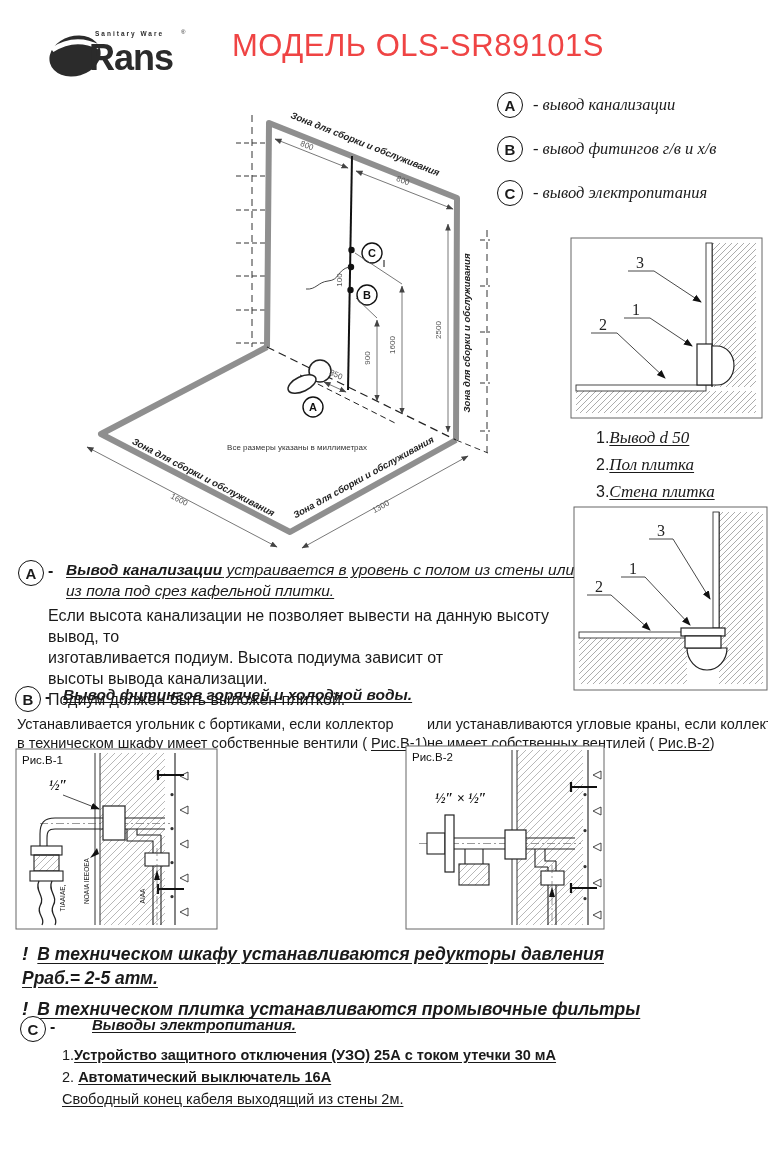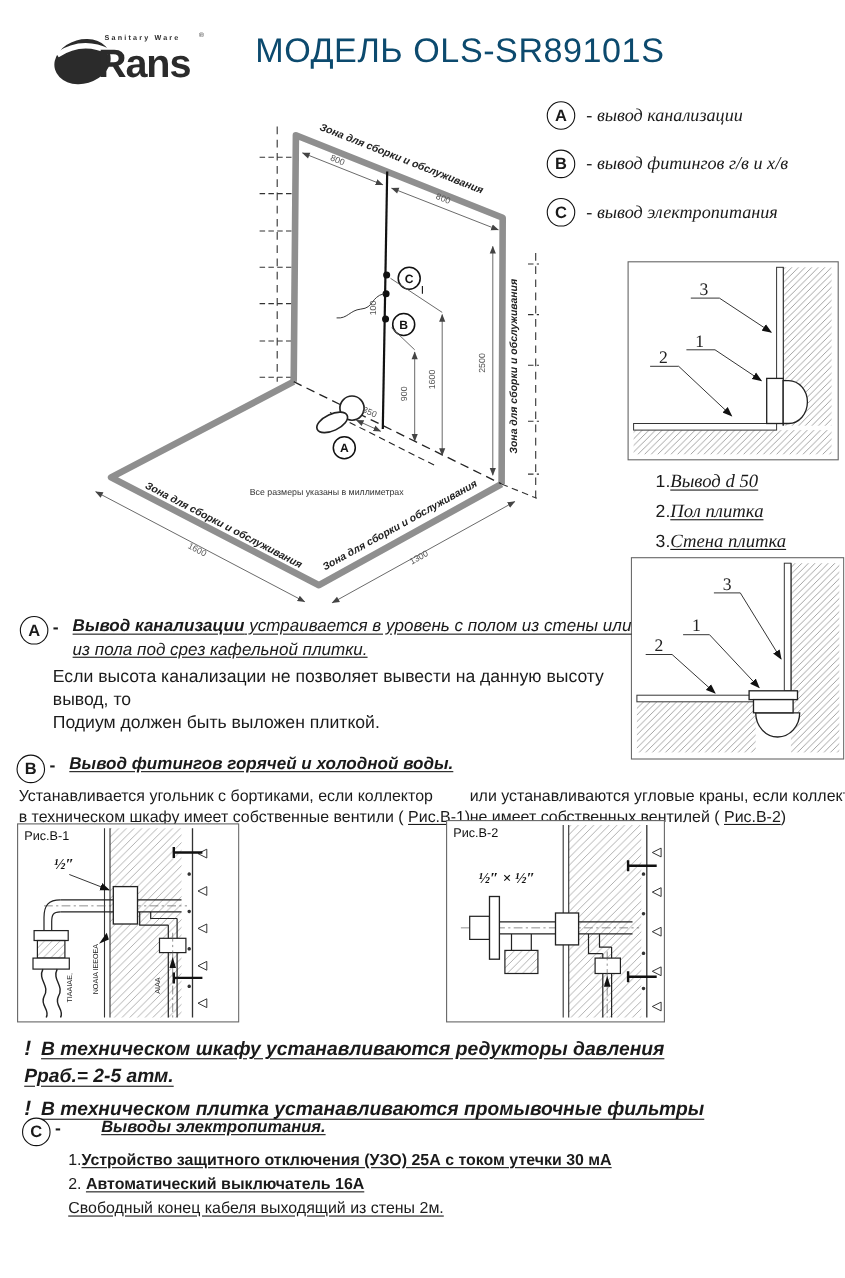--- a/index.html
+++ b/index.html
@@ -2,21 +2,21 @@
 <html><head>
 <meta charset="utf-8">
 <style>
   html,body{margin:0;padding:0;}
   body{
     width:768px;height:1162px;position:relative;background:#ffffff;
     font-family:"Liberation Sans",sans-serif;color:#1a1a1a;overflow:hidden;
   }
   .abs{position:absolute;}
   
-  .title{left:232px;top:28px;font-size:31px;letter-spacing:.5px;color:#0c4a6e;}
+  .title{left:232px;top:28px;font-size:31px;letter-spacing:.5px;color:#ef4444;}
   
   .circ{
     display:inline-flex;width:24px;height:24px;border:1.7px solid #111;border-radius:50%;
     align-items:center;justify-content:center;font-weight:bold;font-size:15px;flex:none;
     background:#fff;
   }
   
   .legend{left:497px;top:92px;width:268px;}
   .leg-row{display:flex;align-items:center;margin-bottom:18px;}
   .leg-txt{font-family:"Liberation Serif",serif;font-style:italic;font-size:16.5px;margin-left:10px;}
@@ -224,20 +224,22 @@
 </svg>
 
 <div class="abs secA">
   <div class="sec-head">
     <span class="circ">A</span>
     <span class="dash">-</span>
     <div class="a-lead"><b>Вывод канализации</b><span> устраивается в уровень с полом из стены или из пола под срез кафельной плитки.</span></div>
   </div>
   <div class="a-body">
     <div>Если высота канализации не позволяет вывести на данную высоту вывод, то</div>
+    <div>изготавливается подиум. Высота подиума зависит от</div>
+    <div>высоты вывода канализации.</div>
     <div>Подиум должен быть выложен плиткой.</div>
   </div>
 </div>
 
 <div class="abs secB">
   <div class="sec-head">
     <span class="circ">B</span>
     <span class="dash">-</span>
     <span class="b-title">Вывод фитингов горячей и холодной воды.</span>
   </div>

